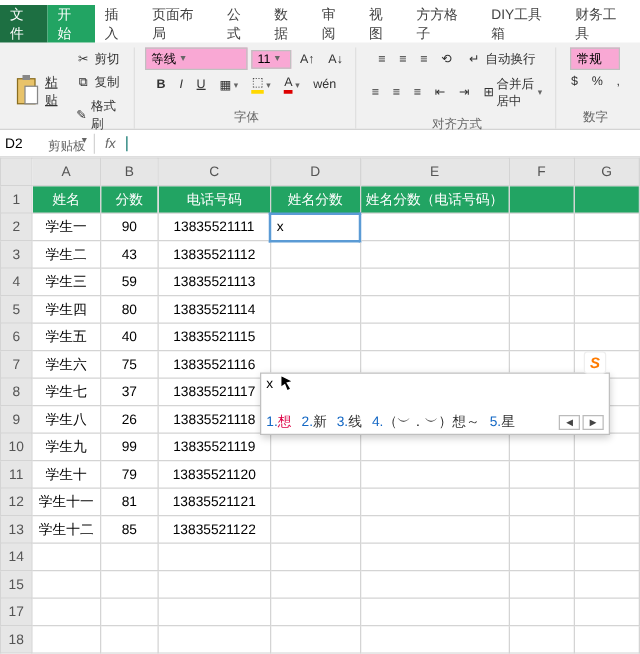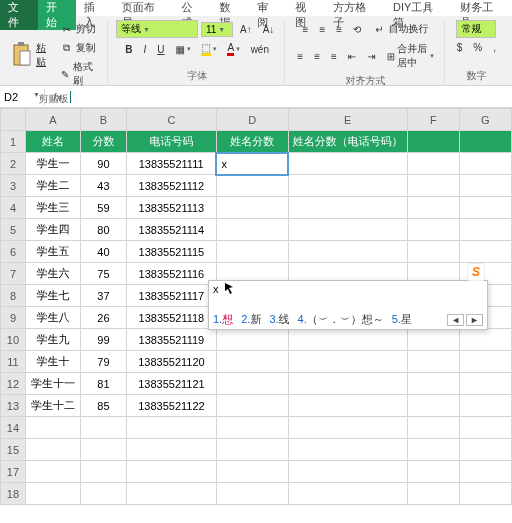--- a/index.html
+++ b/index.html
@@ -1,35 +1,35 @@
 <!DOCTYPE html>
 <html><head>
 <meta charset="utf-8">
 <style>
 * { margin: 0; padding: 0; box-sizing: border-box; font-family: "Microsoft YaHei", SimSun, sans-serif; }
 body { background: #fff; font-size: 11px; overflow: hidden; width: 512px; height: 523px; }
 
-.titlebar { height: 16px; background: #fff; display: flex; align-items: flex-start; }
+.titlebar { height: 34px; background: #fff; display: flex; align-items: flex-end; }
 .tab { padding: 0 8px; display: flex; align-items: center; font-size: 11px; color: #444; cursor: pointer; }
 .tab.file { background: #1d6f42; color: #fff; }
 .tab.active { background: #22a463; color: #fff; }
 
 .ribbon { background: #f1f1f1; border-bottom: 1px solid #d4d4d4; padding: 4px 6px 0; display: flex; gap: 8px; height: 70px; }
 .ribbon-group { display: flex; flex-direction: column; align-items: center; border-right: 1px solid #e0e0e0; padding-right: 6px; }
 .ribbon-group:last-child { border-right: none; }
 .group-row { display: flex; align-items: center; gap: 3px; margin-bottom: 2px; }
 .group-label { font-size: 10px; color: #666; margin-top: auto; padding-bottom: 2px; }
 .btn { padding: 2px 4px; display: flex; align-items: center; gap: 2px; cursor: pointer; font-size: 10px; color: #333; }
 .icon { width: 14px; height: 14px; display: inline-flex; align-items: center; justify-content: center; }
 .paste-icon { width: 24px; height: 28px; }
-.select-box { border: 1px solid #c0c0c0; background: #bef264; padding: 1px 4px; font-size: 10px; display: flex; align-items: center; gap: 2px; }
+.select-box { border: 1px solid #c0c0c0; background: #f9a8d4; padding: 1px 4px; font-size: 10px; display: flex; align-items: center; gap: 2px; }
 .dropdown-arrow { font-size: 7px; color: #666; }
 
 .formula-bar { height: 22px; display: flex; align-items: center; border-bottom: 1px solid #d4d4d4; background: #fff; }
-.name-box { width: 45px; border-right: 1px solid #d4d4d4; padding: 2px 4px; font-size: 11px; display: flex; align-items: flex-start; justify-content: space-between; }
+.name-box { width: 76px; border-right: 1px solid #d4d4d4; padding: 2px 4px; font-size: 11px; display: flex; align-items: flex-start; justify-content: space-between; }
 .fx-box { padding: 0 8px; border-right: 1px solid #0f766e; color: #666; font-style: italic; }
 .formula-input { flex: 1; padding: 2px 6px; }
 
 .grid-container { position: relative; overflow: auto; height: calc(523px - 22px - 70px - 22px); }
 table { border-collapse: collapse; table-layout: fixed; }
 th, td { border: 1px solid #d4d4d4; font-size: 11px; text-align: center; height: 22px; background: #fff; font-weight: normal; overflow: hidden; white-space: nowrap; }
 th { background: #e6e6e6; color: #555; }
 .corner { width: 26px; }
 .rowhdr { width: 26px; background: #e6e6e6; color: #555; }
 .c-A { width: 56px; } .c-B { width: 48px; } .c-C { width: 92px; } .c-D { width: 74px; } .c-E { width: 120px; } .c-F { width: 56px; } .c-G { width: 56px; }

